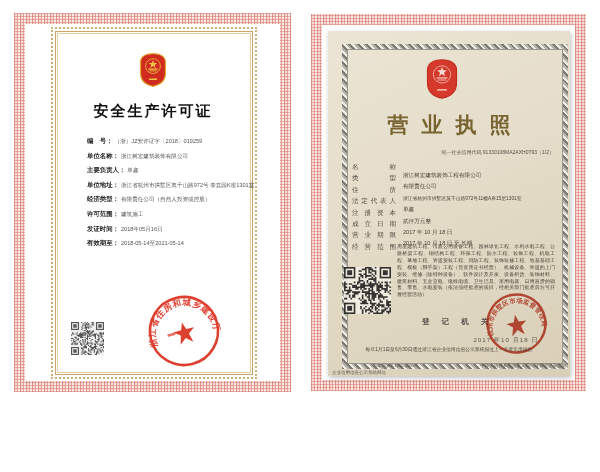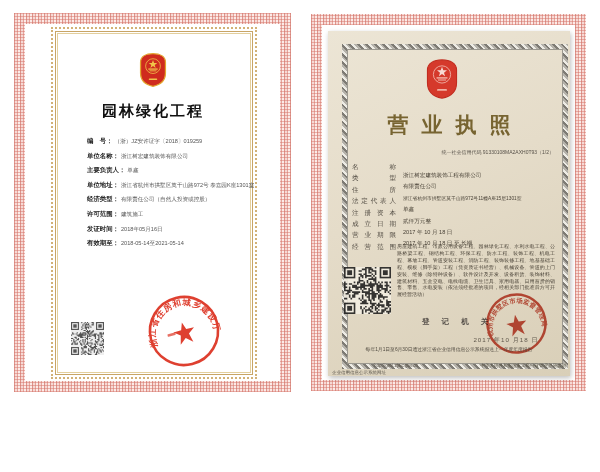--- a/index.html
+++ b/index.html
@@ -80,21 +80,21 @@
 
     <svg class="l-emblem" viewBox="0 0 36 44">
       <path d="M18 1 C27 1 34 4.5 34 12 V26 C34 37 26 41.5 18 43 C10 41.5 2 37 2 26 V12 C2 4.5 9 1 18 1 Z" fill="#cf2b1e" stroke="#e2a62e" stroke-width="1.6"></path>
       <circle cx="18" cy="17" r="9.5" fill="none" stroke="#f1c44a" stroke-width="1"></circle>
       <polygon points="18,9 19.4,13 23.5,13 20.2,15.5 21.4,19.5 18,17 14.6,19.5 15.8,15.5 12.5,13 16.6,13" fill="#f1c44a"></polygon>
       <rect x="12" y="20" width="12" height="1.6" fill="#f1c44a"></rect>
       <rect x="13.5" y="22.5" width="9" height="1.2" fill="#f1c44a"></rect>
       <rect x="12.5" y="33" width="11" height="2" rx="1" fill="#f1c44a"></rect>
     </svg>
 
-    <div class="l-title">园林绿化工程</div>
+    <div class="l-title">安全生产许可证</div>
 
     <div class="l-fields">
       <div class="lrow">
         <span class="l-label">编　号：</span><span class="l-value">（浙）JZ安许证字〔2018〕019259</span>
       </div>
       <div class="lrow">
         <span class="l-label">单位名称：</span><span class="l-value">浙江树宏建筑装饰有限公司</span>
       </div>
       <div class="lrow">
         <span class="l-label">主要负责人：</span><span class="l-value">单鑫</span>

